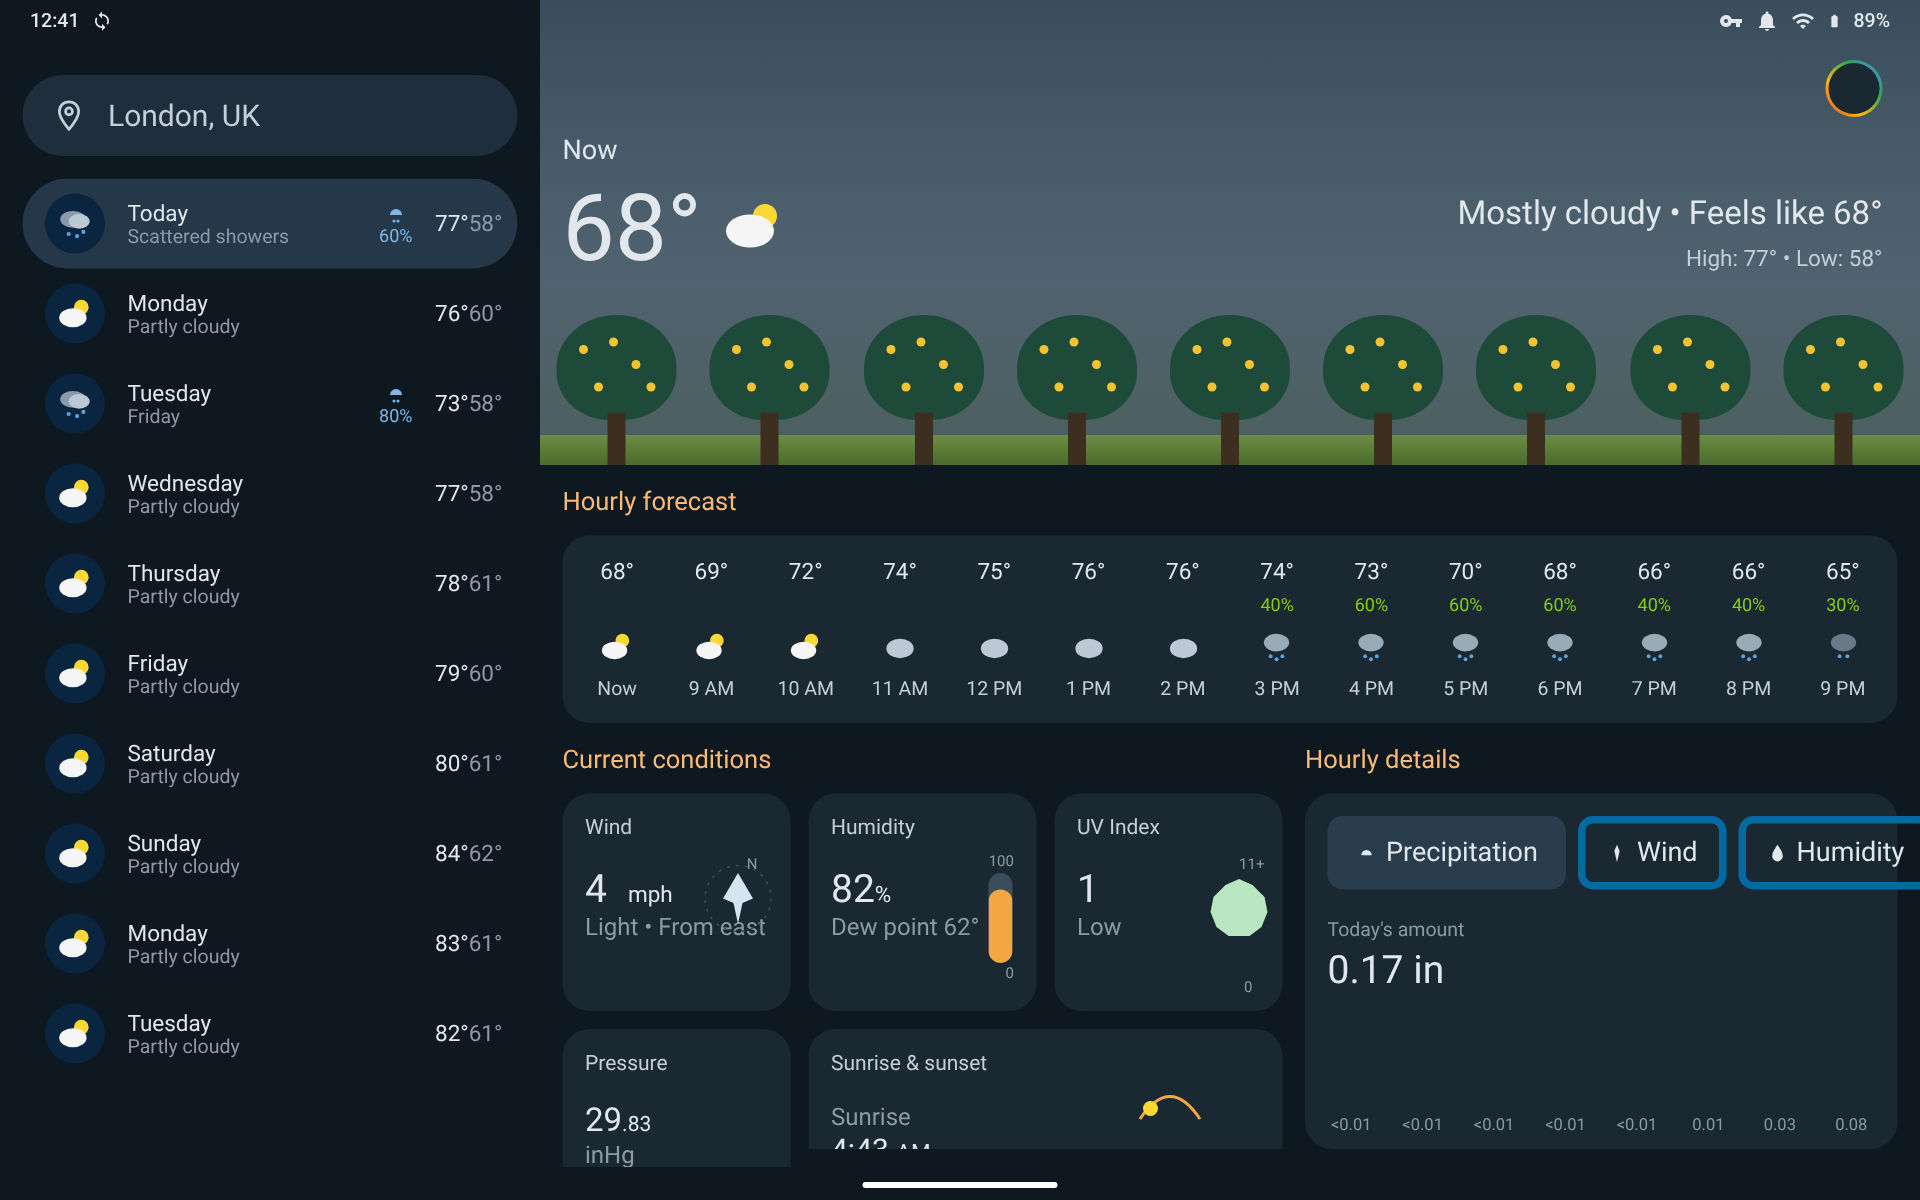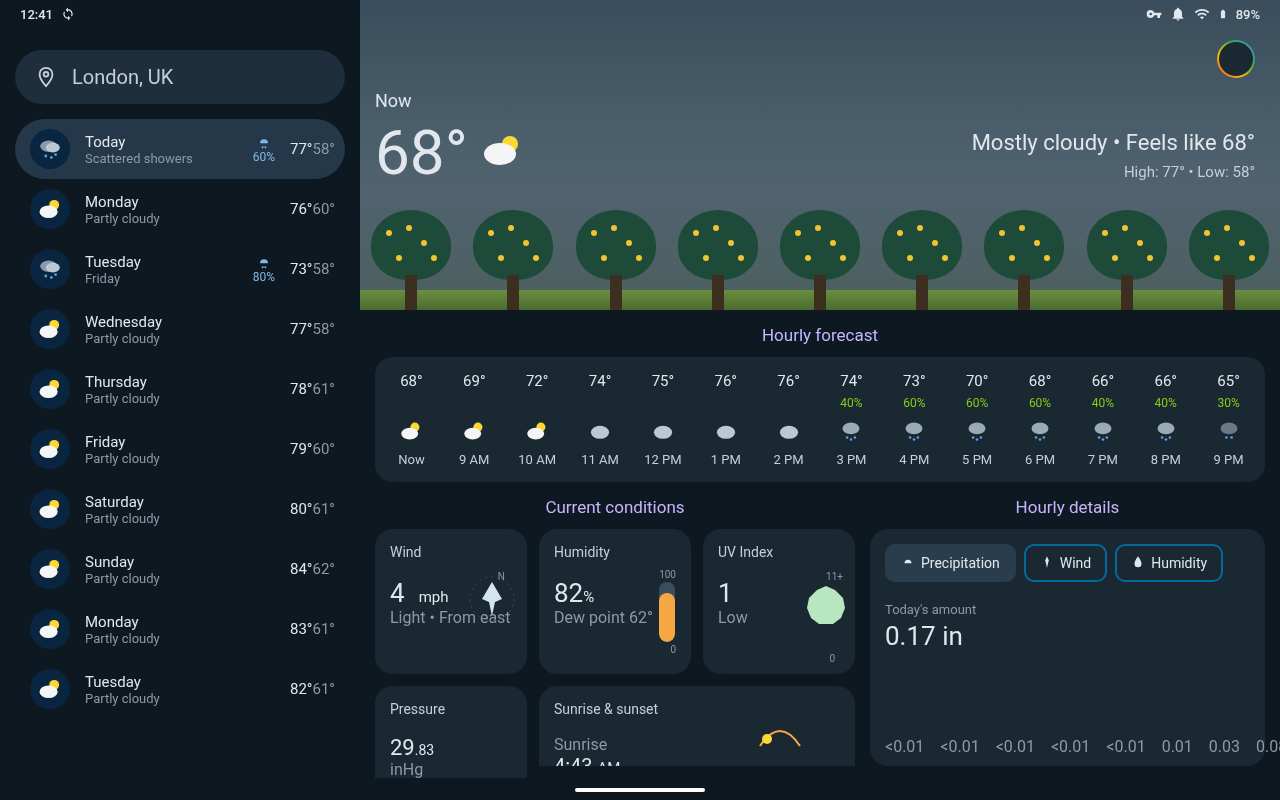--- a/index.html
+++ b/index.html
@@ -43,21 +43,21 @@
 
 .trees { position: absolute; bottom: 0; left: 0; right: 0; height: 130px; display: flex; align-items: flex-end; justify-content: space-around; z-index: 1; }
 .tree { width: 80px; height: 100px; position: relative; }
 .tree-crown { width: 80px; height: 70px; background: #1e4a3a; border-radius: 50% 50% 45% 45%; position: absolute; top: 0; }
 .tree-crown::before { content: ''; position: absolute; width: 6px; height: 6px; background: #f4c430; border-radius: 50%; top: 20px; left: 15px; box-shadow: 20px -5px 0 #f4c430, 35px 10px 0 #f4c430, 10px 25px 0 #f4c430, 45px 25px 0 #f4c430; }
 .tree-trunk { width: 12px; height: 35px; background: #3d2f1f; position: absolute; bottom: 0; left: 34px; }
 .grass { position: absolute; bottom: 0; left: 0; right: 0; height: 20px; background: linear-gradient(180deg, #6b8e3f, #4a6b2f); }
 
 
 .section { padding: 15px; }
-.section-title { font-size: 17px; margin-bottom: 12px; color: #c4b5fd; text-align: center; }
+.section-title { font-size: 17px; margin-bottom: 12px; color: #fdba74; }
 .hourly-card { background: #1a2832; border-radius: 18px; padding: 15px 5px; display: flex; overflow: hidden; }
 .hourly-item { flex: 1; min-width: 60px; display: flex; flex-direction: column; align-items: center; gap: 6px; }
 .hourly-temp { font-size: 15px; }
 .hourly-precip { font-size: 12px; color: #84cc16; height: 14px; }
 .hourly-icon { height: 30px; display: flex; align-items: center; }
 .hourly-time { font-size: 13px; color: #c4cfd9; }
 
 
 .conditions-row { display: flex; gap: 15px; padding: 0 15px; }
 .conditions-left { flex: 1; }
@@ -65,25 +65,25 @@
 .cond-card { background: #1a2832; border-radius: 18px; padding: 15px; height: 145px; position: relative; }
 .cond-label { font-size: 14px; color: #c4cfd9; margin-bottom: 18px; }
 .cond-value { font-size: 26px; }
 .cond-value .unit { font-size: 15px; }
 .cond-sub { font-size: 16px; color: #8d99a6; }
 .cond-viz { position: absolute; right: 10px; top: 45px; }
 
 .hourly-details { width: 395px; }
 .detail-card { background: #1a2832; border-radius: 18px; padding: 15px; }
 .detail-tabs { display: flex; gap: 8px; margin-bottom: 20px; }
-.detail-tab { padding: 9px 14px; border-radius: 10px; border: 2px solid #0369a1; font-size: 14px; display: flex; align-items: flex-start; gap: 6px; }
+.detail-tab { padding: 9px 14px; border-radius: 10px; border: 5px solid #0369a1; font-size: 18px; display: flex; align-items: center; gap: 6px; }
 .detail-tab.active { background: #2a3d4c; border-color: #2a3d4c; }
 .detail-sub { font-size: 13px; color: #8d99a6; }
 .detail-val { font-size: 26px; margin-top: 4px; }
-.detail-bars { display: flex; gap: 16px; margin-top: 60px; font-size: 16px; color: #8d99a6; align-items: flex-end; }
+.detail-bars { display: flex; gap: 16px; margin-top: 60px; font-size: 11px; color: #8d99a6; align-items: flex-end; }
 .detail-bar-item { flex: 1; text-align: center; }
 
 
 .nav-pill { position: absolute; bottom: 8px; left: 50%; transform: translateX(-50%); width: 130px; height: 4px; background: #fff; border-radius: 3px; z-index: 200; }
 </style>
 </head>
 <body>
 
 <div class="status-bar">
   <div class="status-left">

